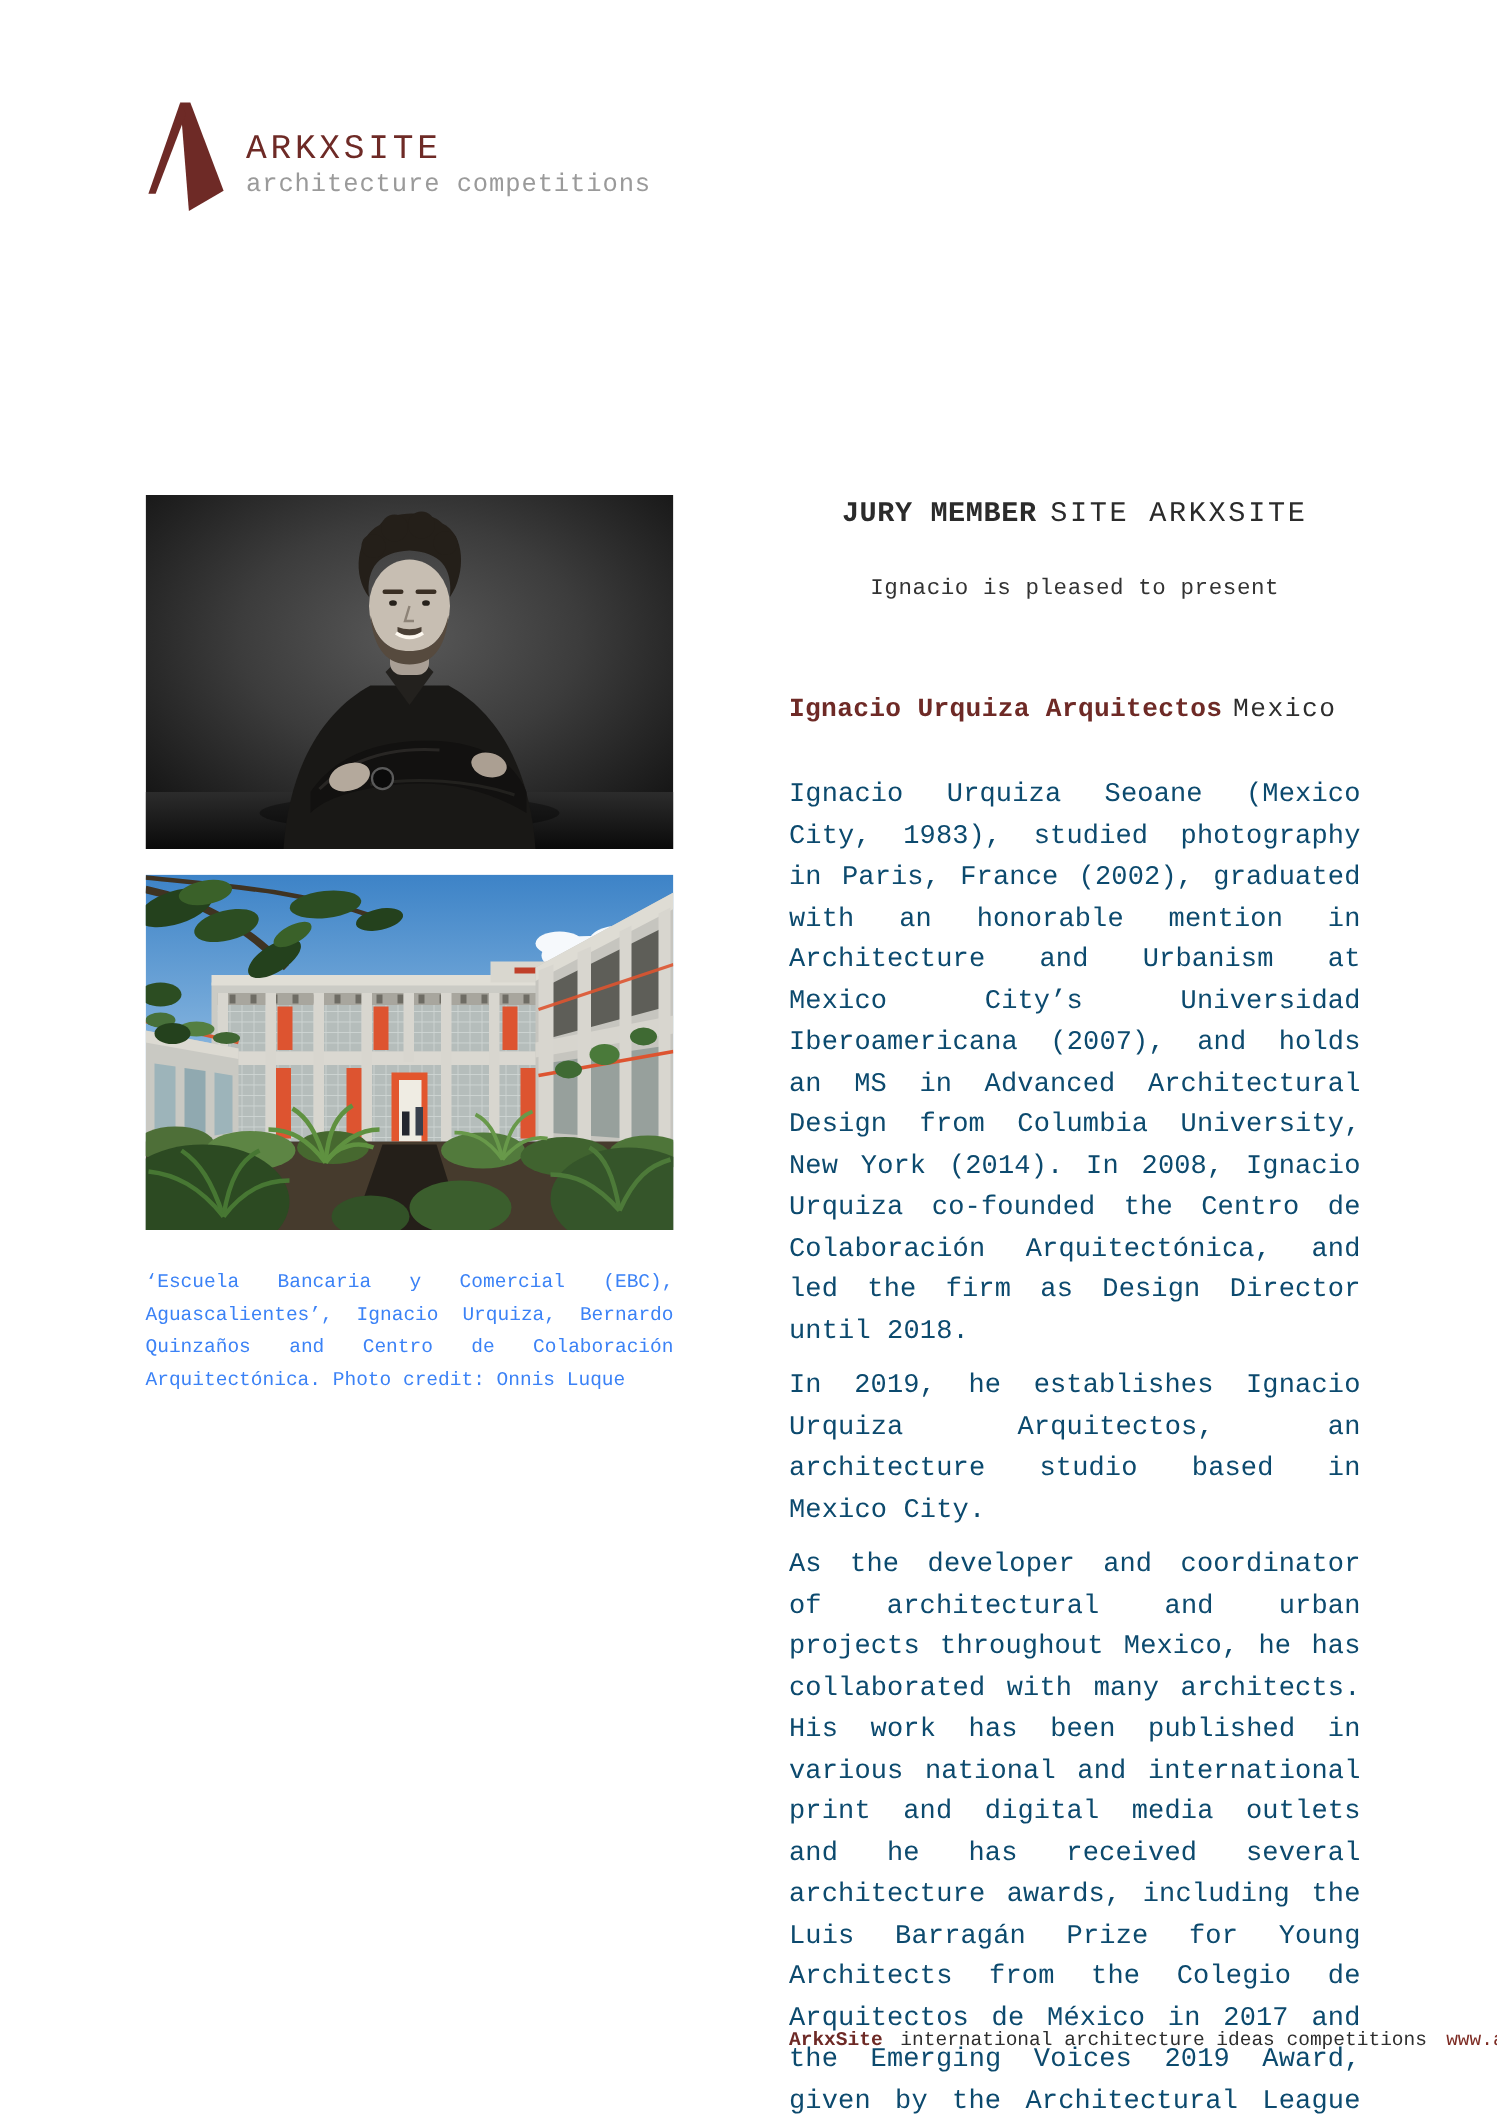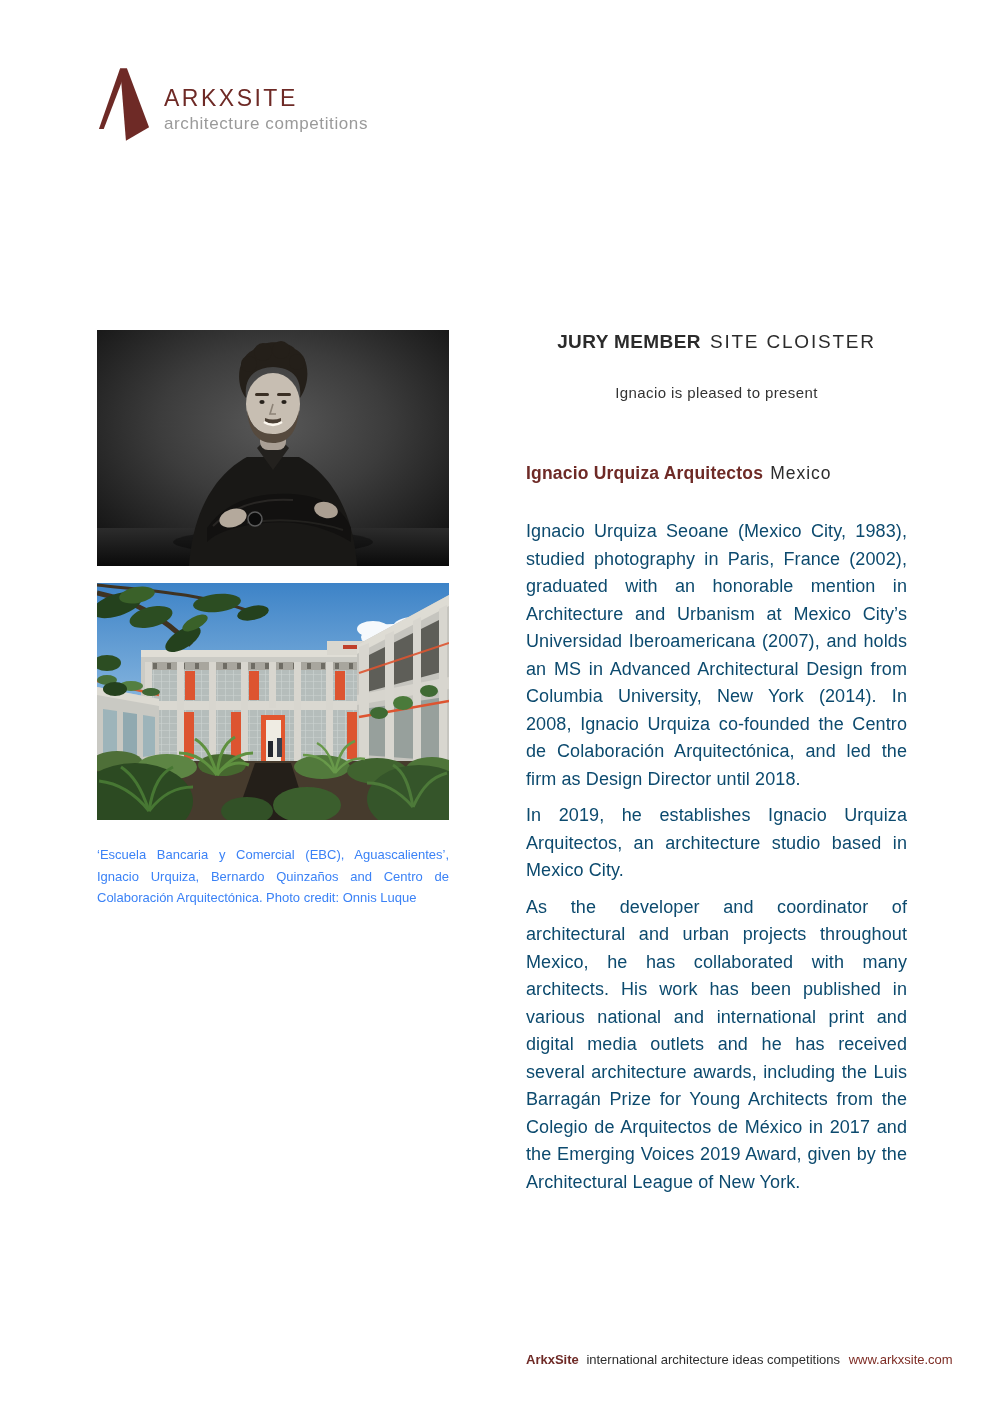--- a/index.html
+++ b/index.html
@@ -2,21 +2,21 @@
 <html><head>
 <meta charset="utf-8">
 <style>
   html, body { margin: 0; padding: 0; background: #ffffff; }
   .page {
     position: relative;
     width: 996px;
     height: 1414px;
     margin: 0 auto;
     background: #ffffff;
-    font-family: Liberation Sans, sans-serif;
+    font-family: Liberation Mono, monospace;
     color: #3e3e3e;
     overflow: hidden;
   }
 
   
   .brand {
     position: absolute;
     left: 95px; top: 66px;
     display: flex;
     align-items: center;
@@ -341,21 +341,21 @@
         <ellipse cx="10" cy="80" rx="14" ry="8" fill="#2c4d22"></ellipse>
         <ellipse cx="18" cy="106" rx="12" ry="7" fill="#24411d"></ellipse>
       </g>
     </svg>
   </figure>
 
   <p class="caption">‘Escuela Bancaria y Comercial (EBC), Aguascalientes’, Ignacio Urquiza, Bernardo Quinzaños and Centro de Colaboración Arquitectónica. Photo credit: Onnis Luque</p>
 
   <section class="content">
     <h1 class="title">
-      <span class="t-bold">JURY MEMBER</span><span class="t-reg">SITE CLOISTER</span>
+      <span class="t-bold">JURY MEMBER</span><span class="t-reg">SITE ARKXSITE</span>
     </h1>
     <p class="intro">Ignacio is pleased to present</p>
     <h2 class="member">
       <span class="m-name">Ignacio Urquiza Arquitectos</span><span class="m-country">Mexico</span>
     </h2>
     <p class="body first">Ignacio Urquiza Seoane (Mexico City, 1983), studied photography in Paris, France (2002), graduated with an honorable mention in Architecture and Urbanism at Mexico City’s Universidad Iberoamericana (2007), and holds an MS in Advanced Architectural Design from Columbia University, New York (2014).  In 2008, Ignacio Urquiza co-founded the Centro de Colaboración Arquitectónica, and led the firm as Design Director until 2018.</p>
     <p class="body">In 2019, he establishes Ignacio Urquiza Arquitectos, an architecture studio based in Mexico City.</p>
     <p class="body">As the developer and coordinator of architectural and urban projects throughout Mexico, he has collaborated with many architects.  His work has been published in various national and international print and digital media outlets and he has received several architecture awards, including the Luis Barragán Prize for Young Architects from the Colegio de Arquitectos de México in 2017 and the Emerging Voices 2019 Award, given by the Architectural League of New York.</p>
   </section>
 

